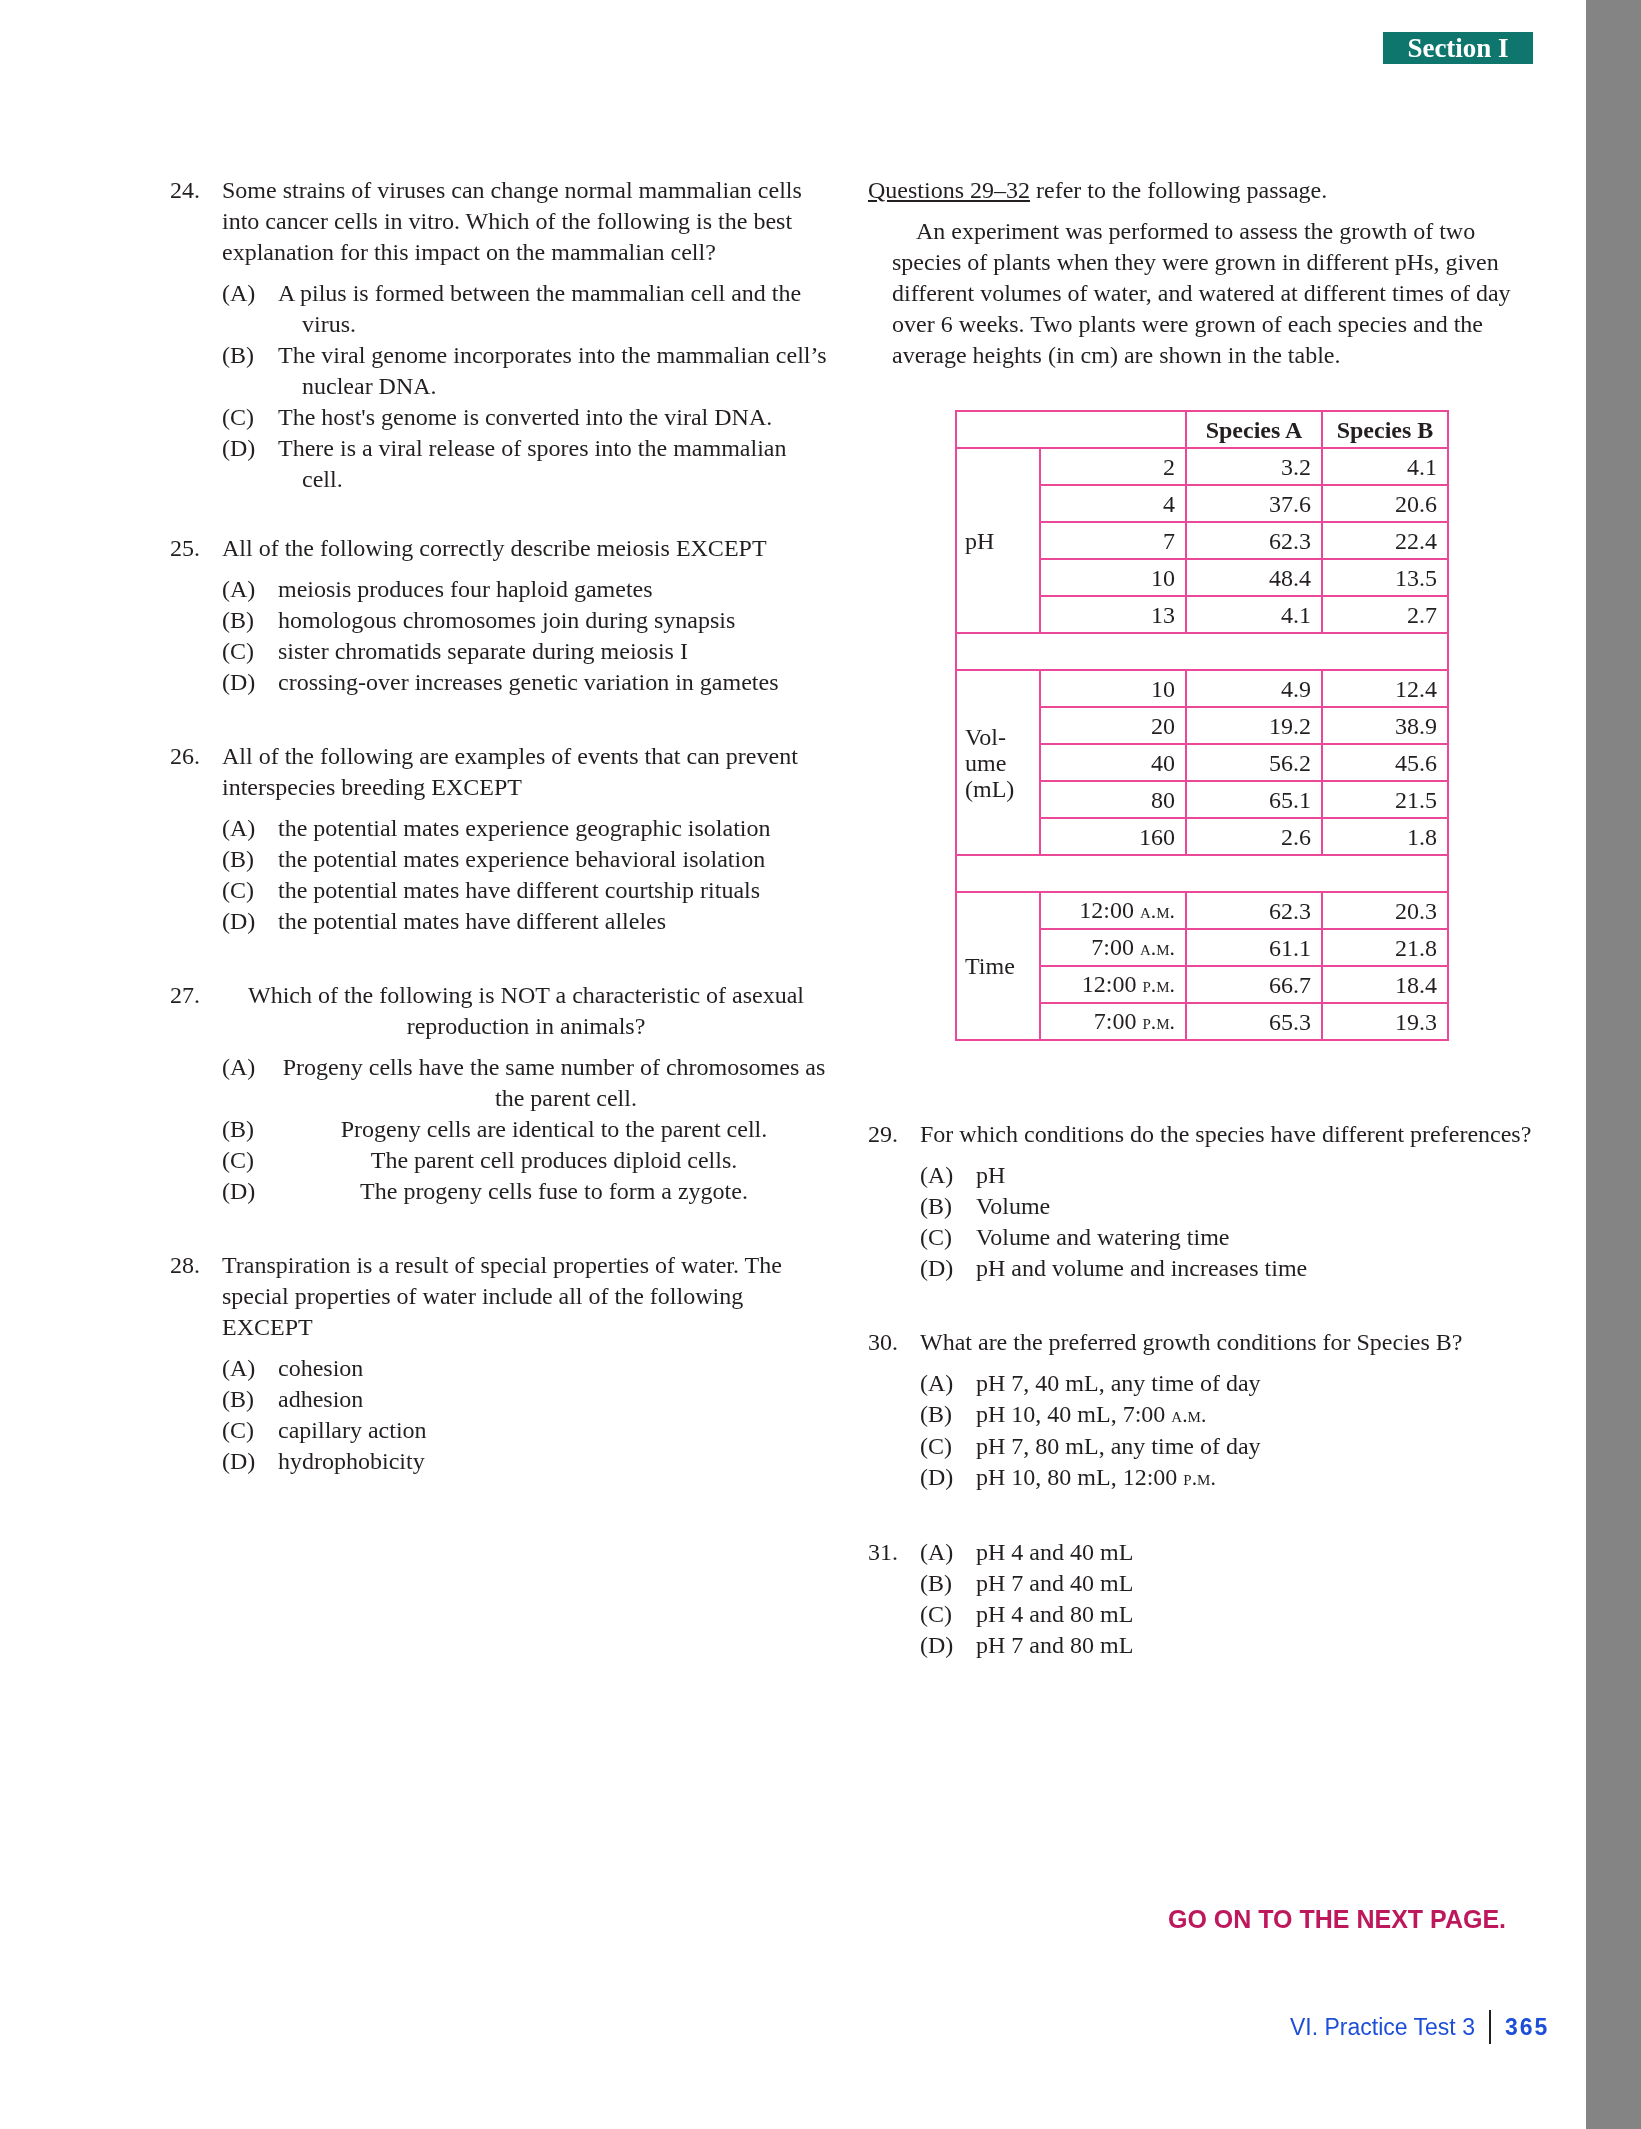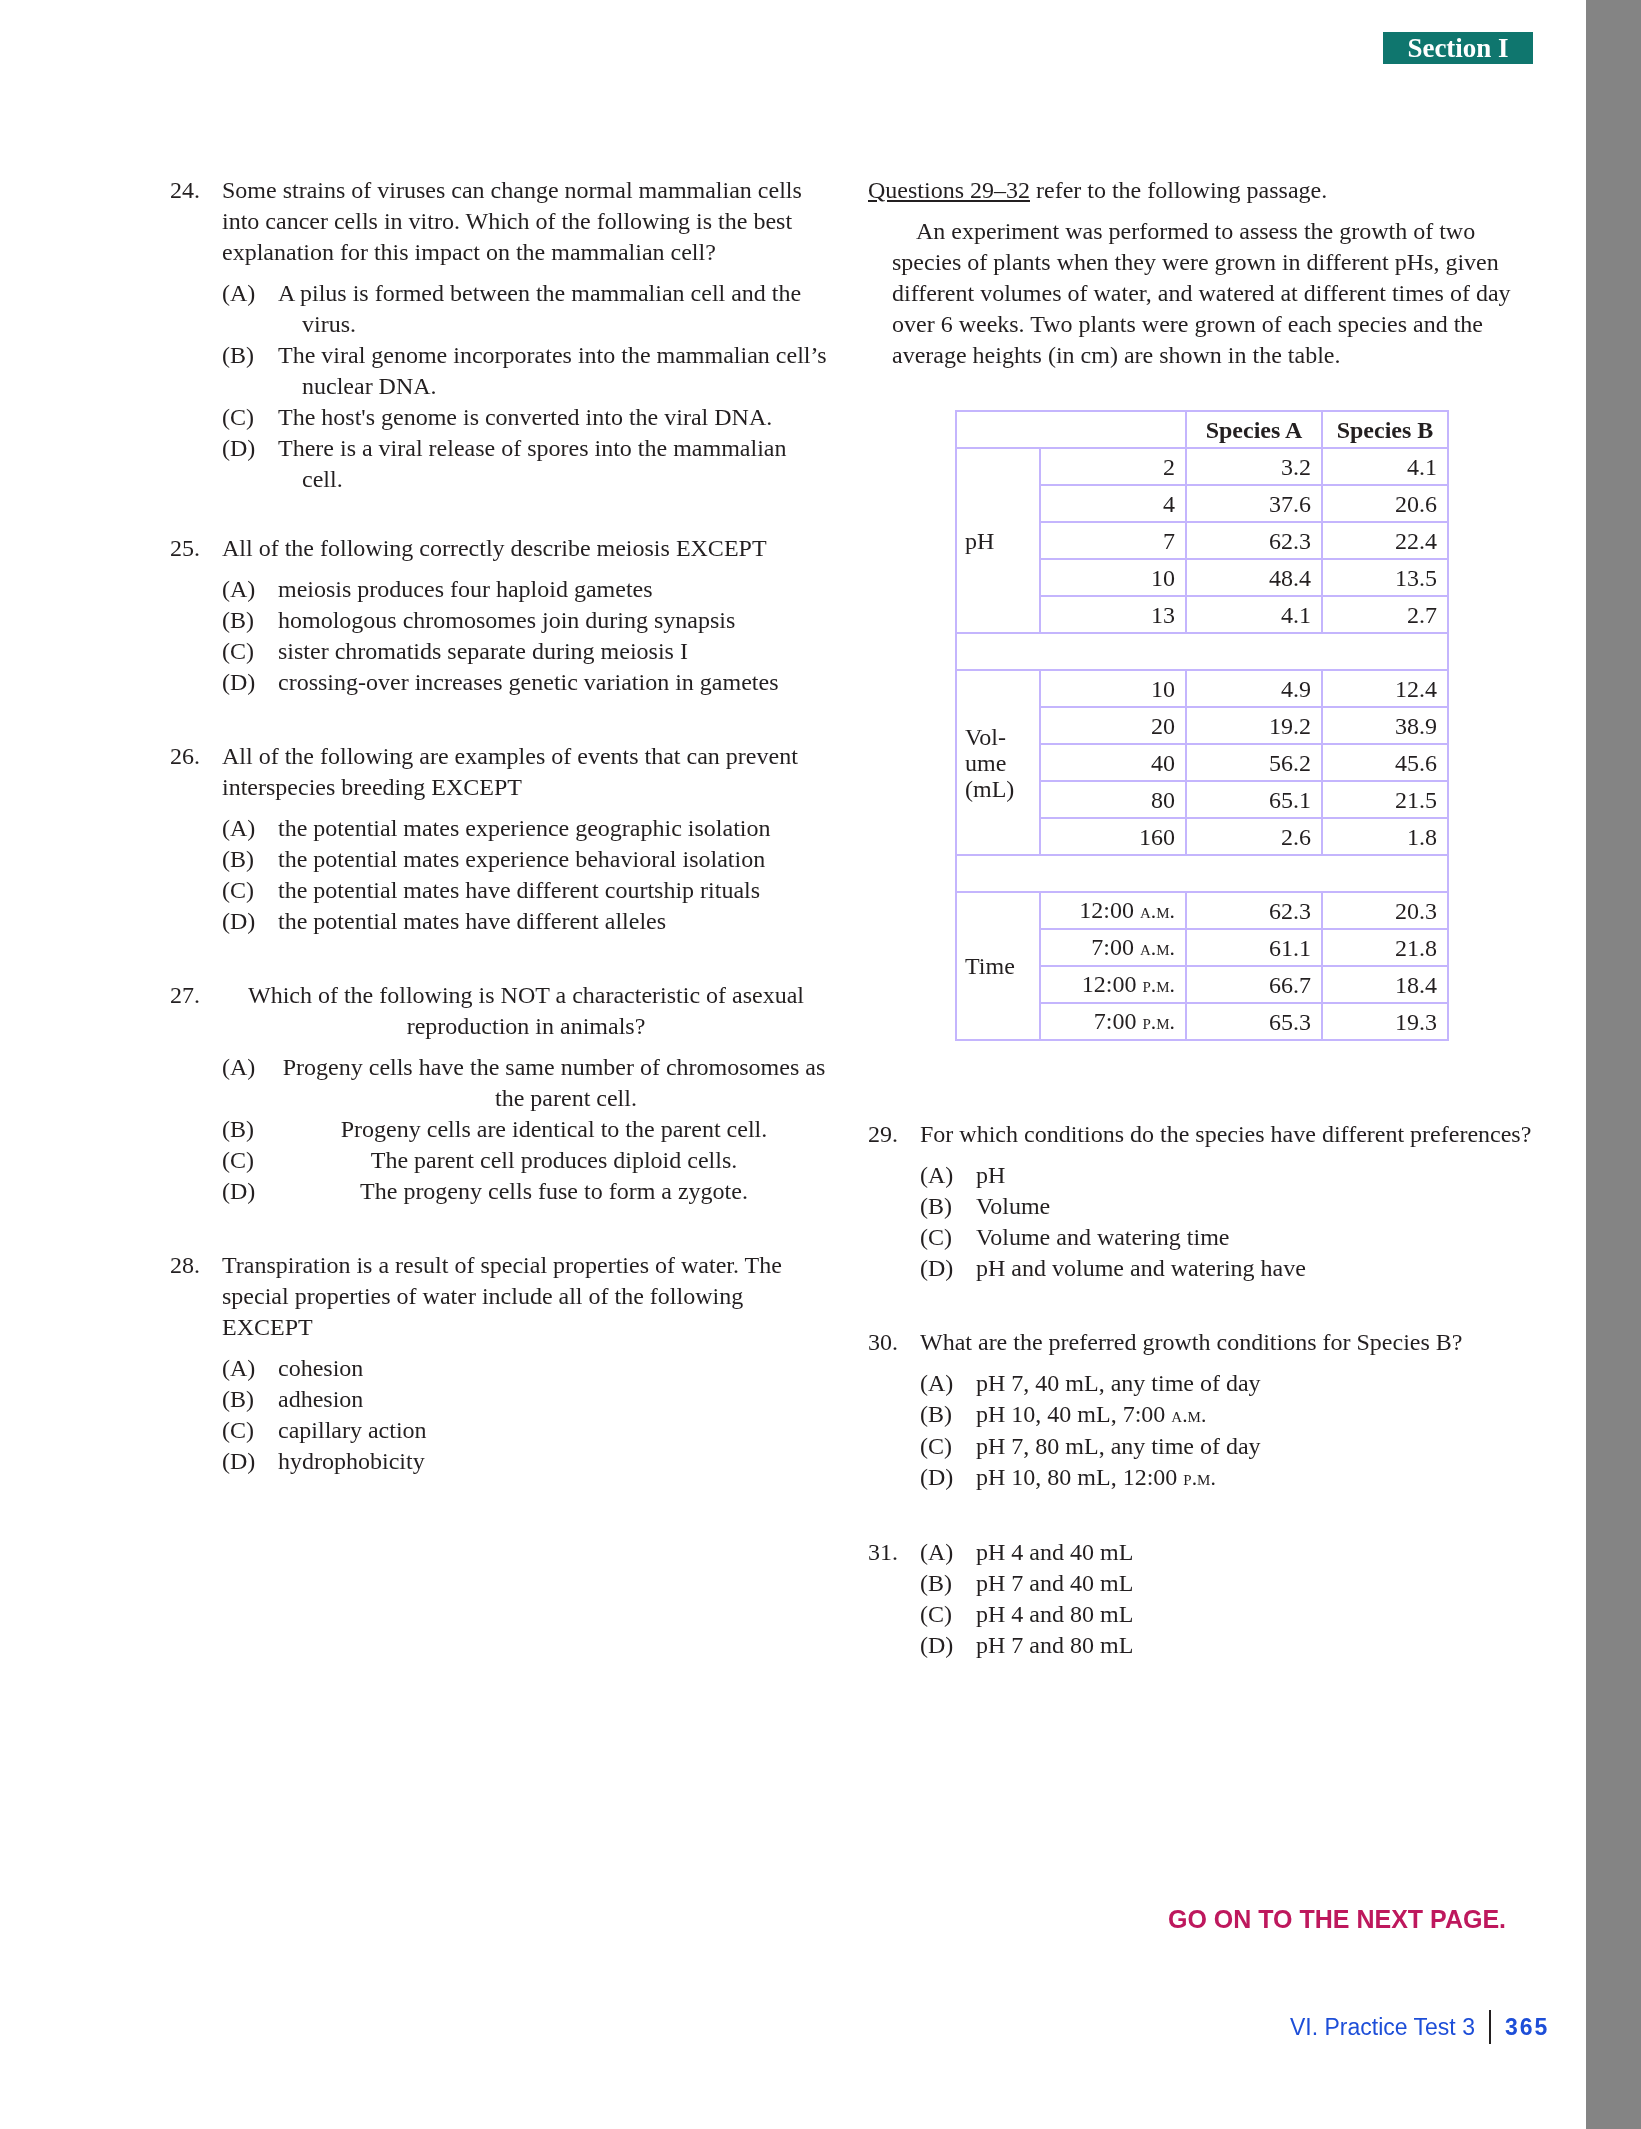--- a/index.html
+++ b/index.html
@@ -26,21 +26,21 @@
   .choice.wrap .txt { padding-left: 24px; text-indent: -24px; }
   .intro { margin: 0 0 10px 0; }
   .intro .ref { text-decoration: underline; }
   .passage { margin: 0 0 0 24px; text-indent: 24px; }
   .sc { font-variant: small-caps; font-size: 0.9em; }
 
   table.data {
     position: absolute; left: 955px; top: 410px; border-collapse: collapse;
     font-size: 24px; line-height: 26px;
   }
-  table.data td, table.data th { border: 2px solid #c4b5fd; height: 35px; padding: 0 10px 0 8px; }
+  table.data td, table.data th { border: 2px solid #ec4899; height: 35px; padding: 0 10px 0 8px; }
   table.data th { font-weight: bold; text-align: center; padding: 0 6px; }
   table.data td.num { text-align: right; }
   table.data td.grp { text-align: left; vertical-align: middle; width: 64px; }
   table.data td.cond { width: 126px; }
   table.data td.valA { width: 116px; }
   table.data td.valB { width: 106px; }
   table.data tr.spacer td { height: 35px; }
 
   .go-next {
     position: absolute; left: 1168px; top: 1905px; font-family: "Liberation Sans", "DejaVu Sans", sans-serif;
@@ -280,21 +280,21 @@
     <div class="choice wrap">
         <span class="lbl">(B)</span>
         <span class="txt">Volume</span>
       </div>
     <div class="choice wrap">
         <span class="lbl">(C)</span>
         <span class="txt">Volume and watering time</span>
       </div>
     <div class="choice wrap">
         <span class="lbl">(D)</span>
-        <span class="txt">pH and volume and watering have</span>
+        <span class="txt">pH and volume and increases time</span>
       </div>
   </div>
 
   <div class="q" style="margin-bottom:43px;">
     <span class="num">30.</span>
     <div class="stem">What are the preferred growth conditions for Species B?</div>
     <div class="choice wrap">
         <span class="lbl">(A)</span>
         <span class="txt">pH 7, 40 mL, any time of day</span>
       </div>

